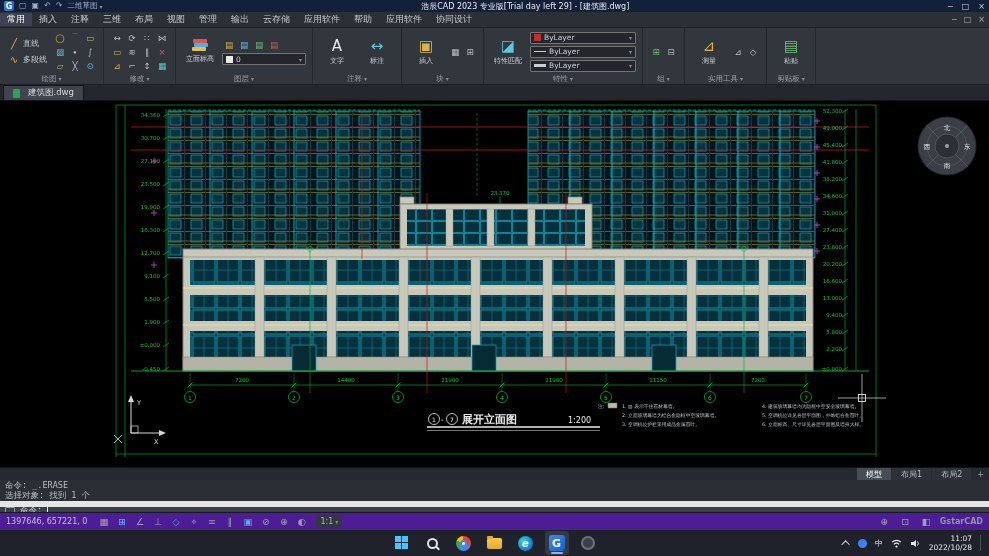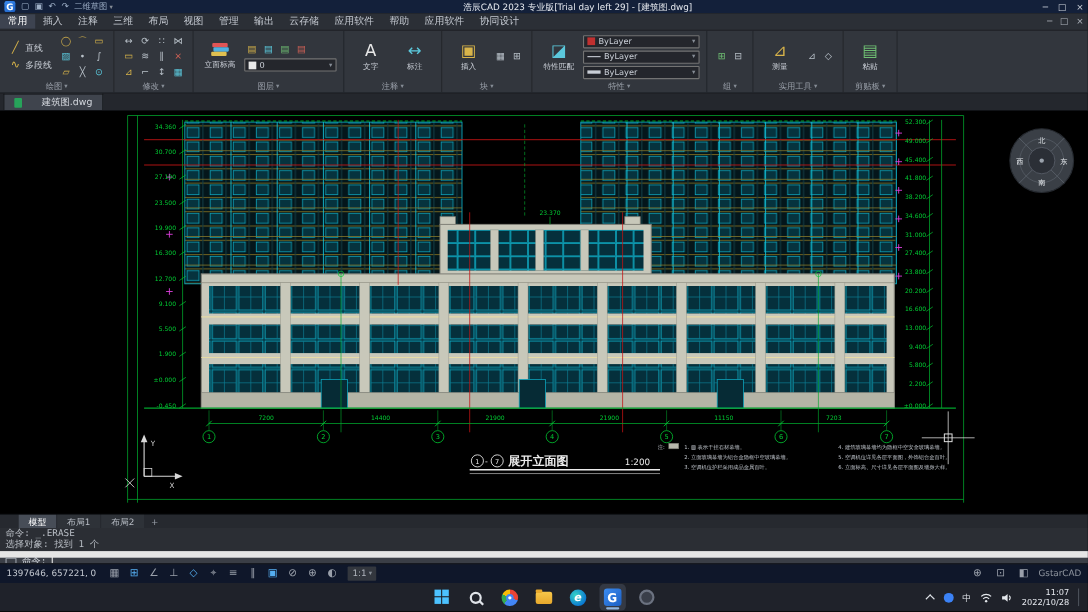--- a/index.html
+++ b/index.html
@@ -47,58 +47,58 @@
 .sw-line{width:12px;height:1px;background:#c9ced6;}
 .sw-lw{width:12px;height:3px;background:#c9ced6;}
 .layers-ic{width:16px;height:14px;position:relative;}
 .layers-ic i{position:absolute;width:14px;height:4px;border-radius:1px;}
 .layers-ic i:nth-child(1){background:#e05555;top:0;left:1px;}
 .layers-ic i:nth-child(2){background:#50b0e0;top:4px;left:2px;}
 .layers-ic i:nth-child(3){background:#e0c050;top:8px;left:0;}
 
 
 .doctabs{height:16px;background:#24272d;display:flex;align-items:flex-end;padding-left:3px;border-bottom:1px solid #101216;flex:0 0 auto;}
-.dtab{height:15px;background:#3f444d;color:#d6dae0;font-size:8.5px;display:flex;align-items:center;gap:18px;padding:0 9px;border:1px solid #15171b;border-bottom:none;}
+.dtab{height:15px;background:#3f444d;color:#d6dae0;font-size:8.5px;display:flex;align-items:center;gap:8px;padding:0 9px;border:1px solid #15171b;border-bottom:none;}
 .dicon{width:7px;height:9px;background:#27a35a;border-radius:1px;}
 
 
 .canvas{height:366px;position:relative;background:#000;flex:0 0 auto;}
 .canvas svg{display:block;position:absolute;inset:0;}
 .glab{font-size:5.5px;fill:#00cc33;text-anchor:end;}
 .gdim{font-size:5.5px;fill:#00cc33;text-anchor:middle;}
 .gbub{font-size:6px;fill:#00cc33;text-anchor:middle;}
 .gcal{font-size:5.5px;fill:#00cc33;text-anchor:middle;}
 .note{font-size:4.8px;fill:#bfc4cb;}
 .dtitle{font-size:11px;fill:#ebebeb;font-weight:bold;}
 .dscale{font-size:8px;fill:#ebebeb;}
 .cmp{font-size:6.5px;fill:#e2e6ea;text-anchor:middle;}
 .ucst{font-size:6.5px;fill:#d8d8d8;}
 .bubt{font-size:6px;fill:#00cc33;text-anchor:middle;}
 
 
-.ltabs{height:13px;background:#26292f;display:flex;align-items:center;font-size:8px;color:#b8bdc5;gap:1px;padding-left:17px;border-top:1px solid #101216;flex:0 0 auto;}
+.ltabs{height:13px;background:#26292f;display:flex;align-items:center;font-size:8px;color:#b8bdc5;gap:1px;padding-left:17px;border-top:1px solid #101216;flex:0 0 auto;justify-content:flex-end;}
 .ltab{padding:0 9px;height:12px;display:flex;align-items:center;background:#2e3238;}
 .ltab.active{background:#474d57;color:#fff;}
 .lplus{padding:0 5px;color:#9aa0aa;}
 
 
 .cmd{height:32px;background:#2b2e34;display:flex;flex-direction:column;font-family:"DejaVu Sans Mono","Liberation Mono",monospace;font-size:8.5px;color:#b9bec5;flex:0 0 auto;}
 .cmd-hist{flex:1;padding:1px 5px;line-height:9.5px;}
 .cmd-input{height:13px;background:#3a3e46;border-top:6px solid #e5e5e5;display:flex;align-items:center;padding:0 5px;gap:5px;color:#d8dce2;}
 .kbd-ic{width:10px;height:7px;border:1px solid #9aa0a8;border-radius:1px;}
 .caret{width:1px;height:9px;background:#e8e8e8;}
 
 
-.status{height:18px;background:#0f172a;display:flex;align-items:center;font-size:8px;color:#aeb3bb;padding:0 6px;gap:3px;border-top:1px solid #17191d;flex:0 0 auto;}
+.status{height:18px;background:#4c1d95;display:flex;align-items:center;font-size:8px;color:#aeb3bb;padding:0 6px;gap:3px;border-top:1px solid #17191d;flex:0 0 auto;}
 .coords{margin-right:6px;color:#c3c8d0;}
 .sico{width:15px;text-align:center;font-size:9.5px;color:#9aa0aa;}
 .sico.on{color:#55aef0;}
 .chip{display:flex;align-items:center;gap:2px;padding:0 4px;height:13px;background:#33373e;border-radius:1px;margin-left:4px;}
 .sright{margin-left:auto;display:flex;align-items:center;gap:6px;}
-.brand{font-size:8px;color:#8f959e;font-weight:normal;}
+.brand{font-size:8px;color:#8f959e;font-weight:bold;}
 
 
 .taskbar{height:26px;background:#1f222a;position:relative;display:flex;align-items:center;flex:0 0 auto;}
 .tb-center{position:absolute;left:50%;top:0;transform:translateX(-50%);height:26px;display:flex;gap:7px;align-items:center;}
 .tb-app{width:24px;height:24px;border-radius:4px;display:flex;align-items:center;justify-content:center;position:relative;}
 .tb-app.active{background:#343944;}
 .tb-app.active::after{content:"";position:absolute;bottom:1px;left:6px;right:6px;height:2px;border-radius:1px;background:#8fb4dd;}
 .ic-start{width:14px;height:14px;display:grid;grid-template-columns:6px 6px;grid-template-rows:6px 6px;gap:1px;}
 .ic-start span{background:#4cc2ff;}
 .ic-search{width:11px;height:11px;border:2px solid #dfe3e8;border-radius:50%;position:relative;}

